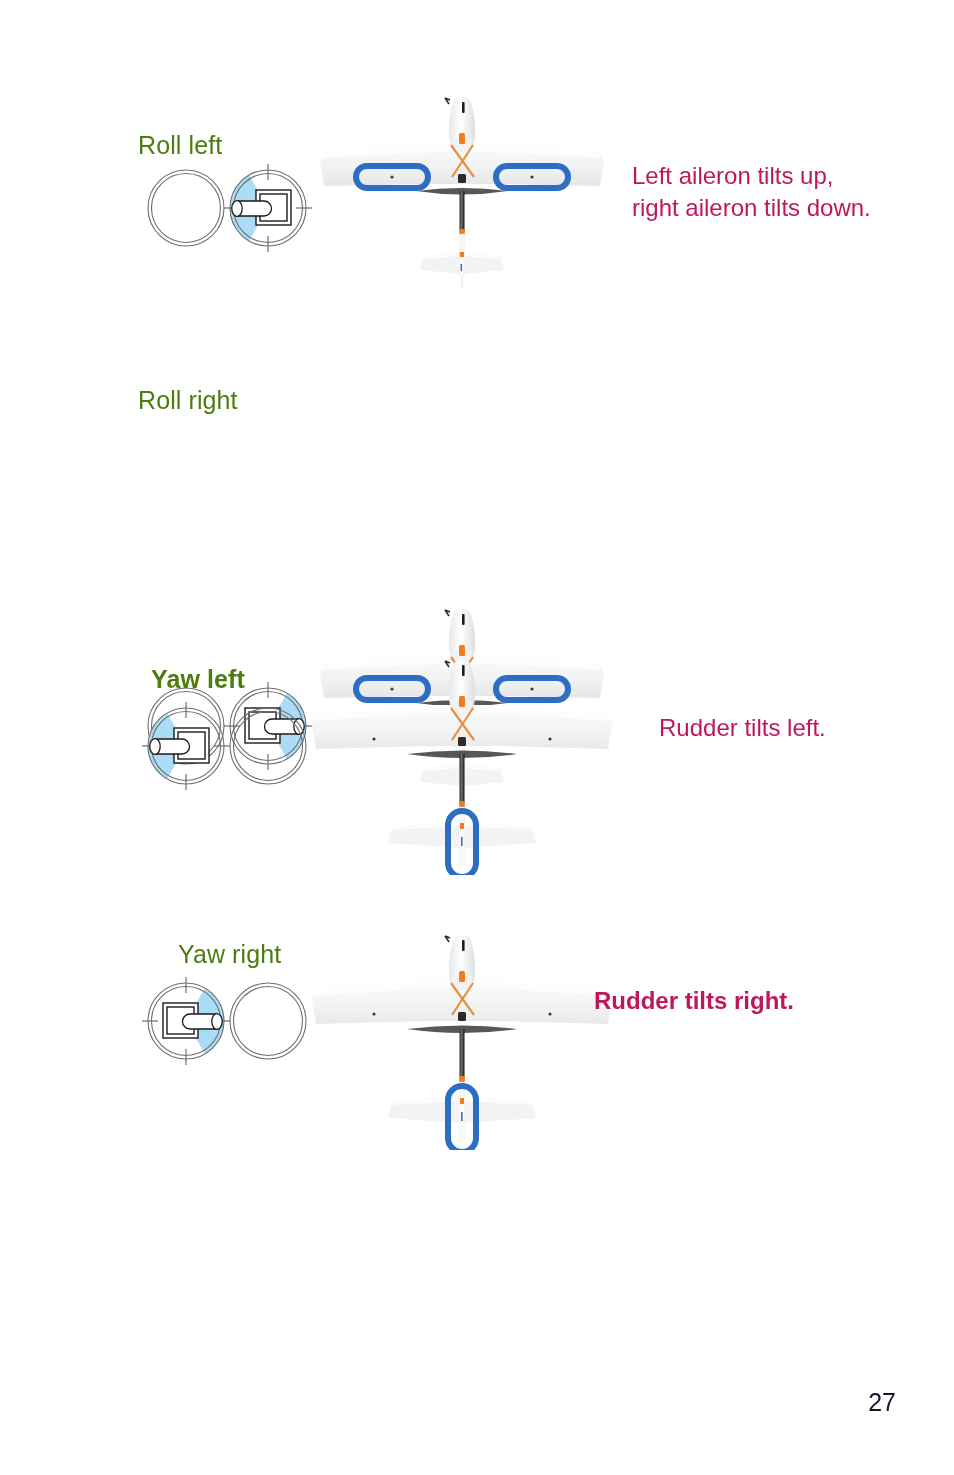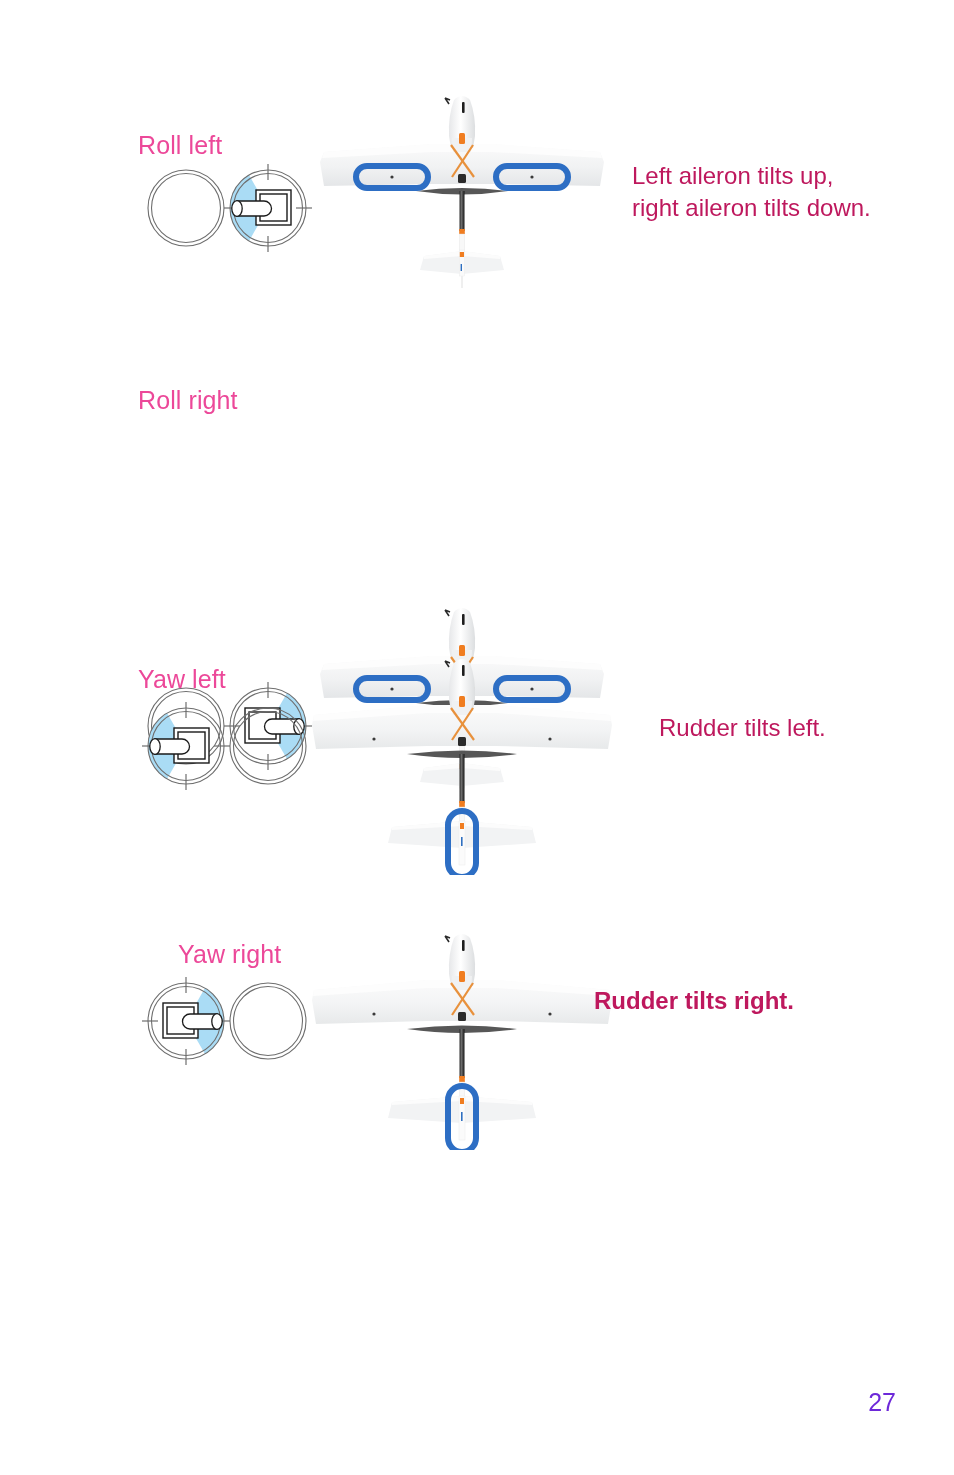--- a/index.html
+++ b/index.html
@@ -23,21 +23,21 @@
   
   .row {
     position: absolute;
     left: 0;
     width: 954px;
   }
   .label {
     position: absolute;
     font-size: 25px;
     font-weight: 400;
-    color: #ec4899;
+    color: #4d7c0f;
     letter-spacing: 0.1px;
     white-space: nowrap;
   }
   .desc {
     position: absolute;
     font-size: 24px;
     line-height: 32px;
     color: #be185d;
     width: 250px;
   }
@@ -61,21 +61,21 @@
   .plane {
     position: absolute;
   }
   .plane svg { display: block; }
 
   .pagenum {
     position: absolute;
     right: 58px;
     bottom: 58px;
     font-size: 25px;
-    color: #6d28d9;
+    color: #0f172a;
   }
 </style>
 </head>
 <body>
 
 <div class="page">
 
   <div class="row" style="top:0px;height:320px;">
 
     <div class="label" style="left:138px;top:131px;">Roll left</div>
@@ -237,21 +237,21 @@
         <rect x="184" y="78" width="72" height="22" rx="11" ry="11" fill="none" stroke="#2d6ec4" stroke-width="6"></rect>
         <circle cx="80" cy="89" r="1.6" fill="#3a3a3a"></circle>
         <circle cx="220" cy="89" r="1.6" fill="#3a3a3a"></circle>
       </svg>
     </div>
 
   </div>
 
   <div class="row" style="top:0px;">
 
-    <div class="label" style="left:138px;top:665px;">Yaw left</div>
+    <div class="label" style="left:151px;top:665px;font-weight:bold;">Yaw left</div>
 
     <div class="sticks" style="left:142px;top:700px;">
 
       <div class="stick left">
         <svg viewBox="0 0 88 92" width="88" height="92">
           <path d="M44,46 m-38,0 a38,38 0 0 1 19,-32.9 L44,46 Z" fill="#aadcf5"></path>
           <path d="M44,46 m-38,0 a38,38 0 0 0 19,32.9 L44,46 Z" fill="#aadcf5"></path>
           <circle cx="44" cy="46" r="38" fill="none" stroke="#6e6e6e" stroke-width="1.1"></circle>
           <circle cx="44" cy="46" r="34.5" fill="none" stroke="#6e6e6e" stroke-width="1.1"></circle>
           <line x1="44" y1="2" x2="44" y2="18" stroke="#6e6e6e" stroke-width="1.2"></line>

